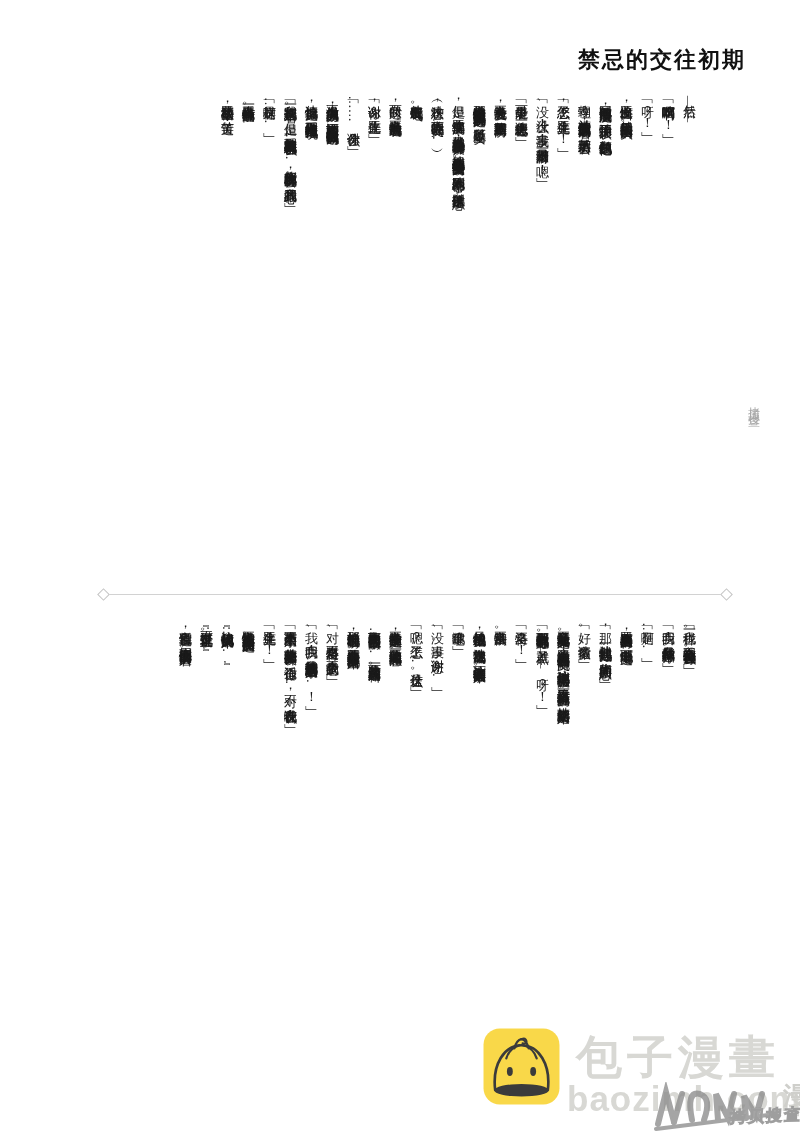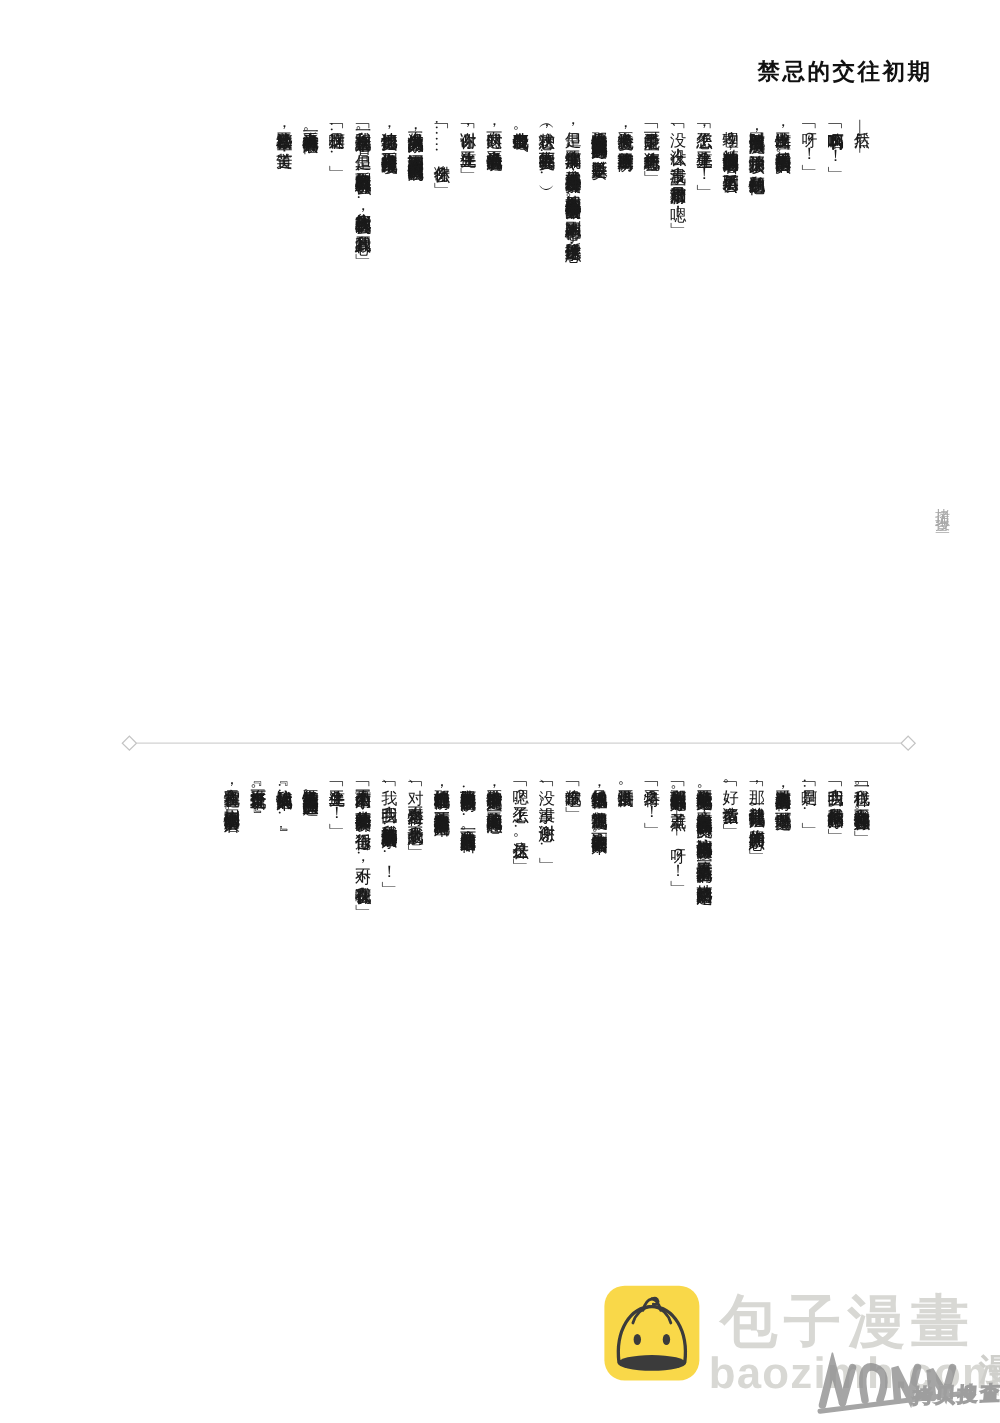--- a/index.html
+++ b/index.html
@@ -3,21 +3,21 @@
 <meta charset="utf-8">
 <style>
   html,body{margin:0;padding:0;}
   body{
     width:800px;height:1138px;position:relative;overflow:hidden;
     background:#ffffff;color:#1a1a1a;
     font-family:"Liberation Serif","DejaVu Serif",serif;
   }
   .page-title{
     position:absolute;top:45px;right:54px;
-    font-size:18px;font-weight:bold;letter-spacing:2px;color:#111;
+    font-size:22px;font-weight:bold;letter-spacing:2px;color:#111;
   }
   .vblock{
     position:absolute;right:100px;height:482px;
     writing-mode:vertical-rl;text-orientation:mixed;
     font-size:13px;line-height:21px;letter-spacing:0.4px;
     z-index:1;
   }
   .vblock p{margin:0;padding:0;}
   #top-block{top:95px;}
   #bottom-block{top:621px;}

